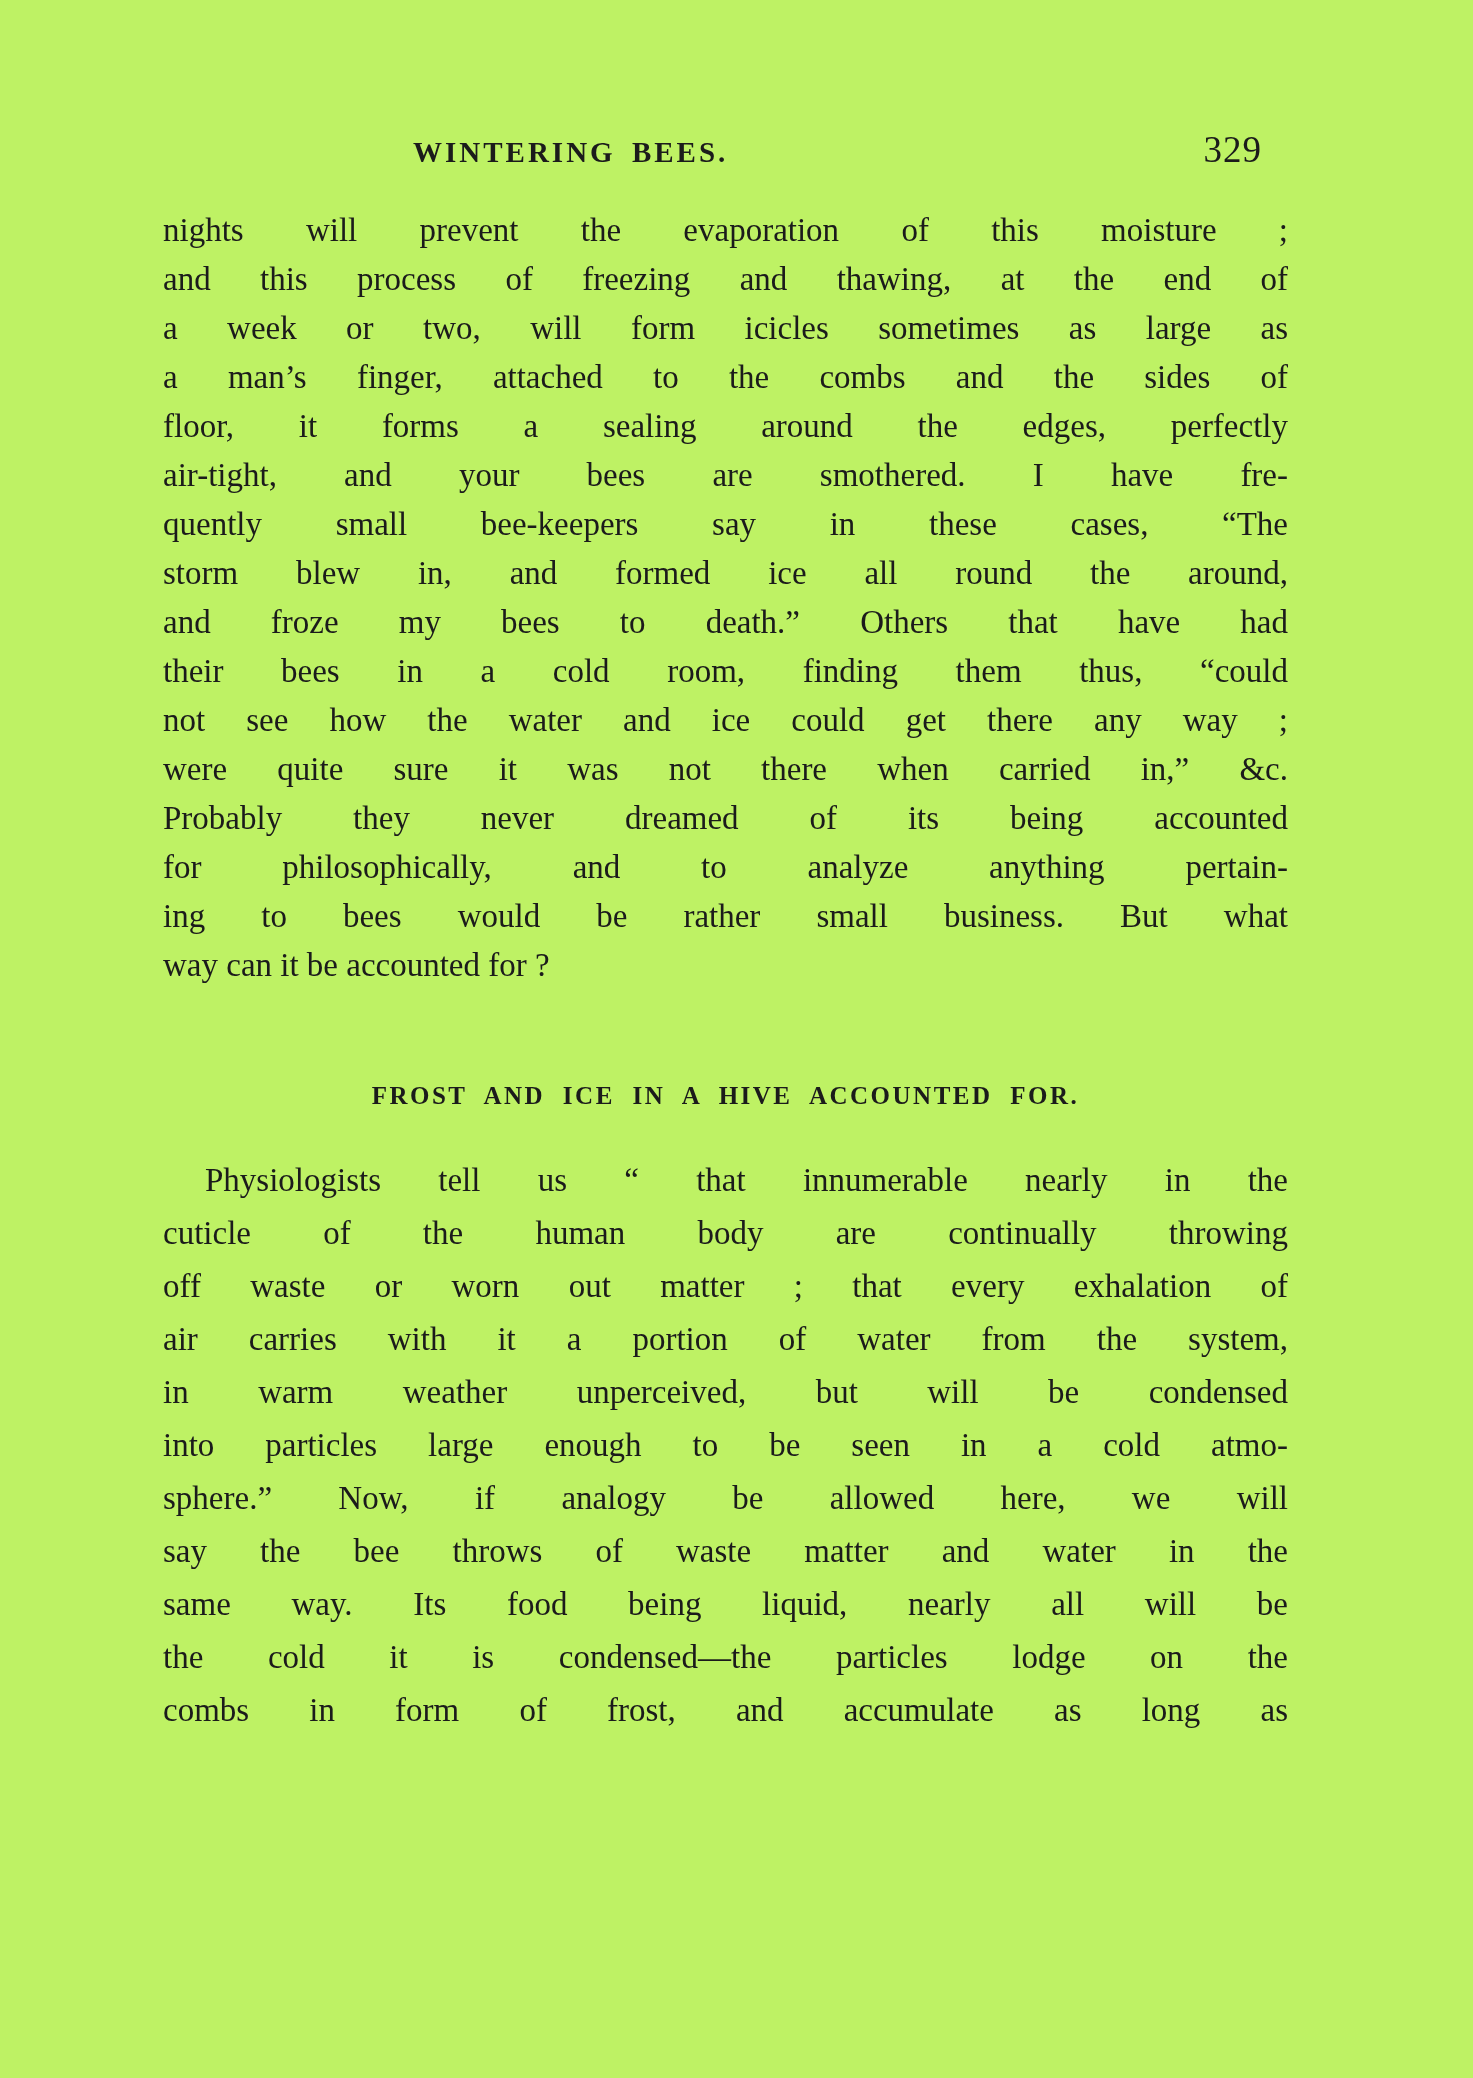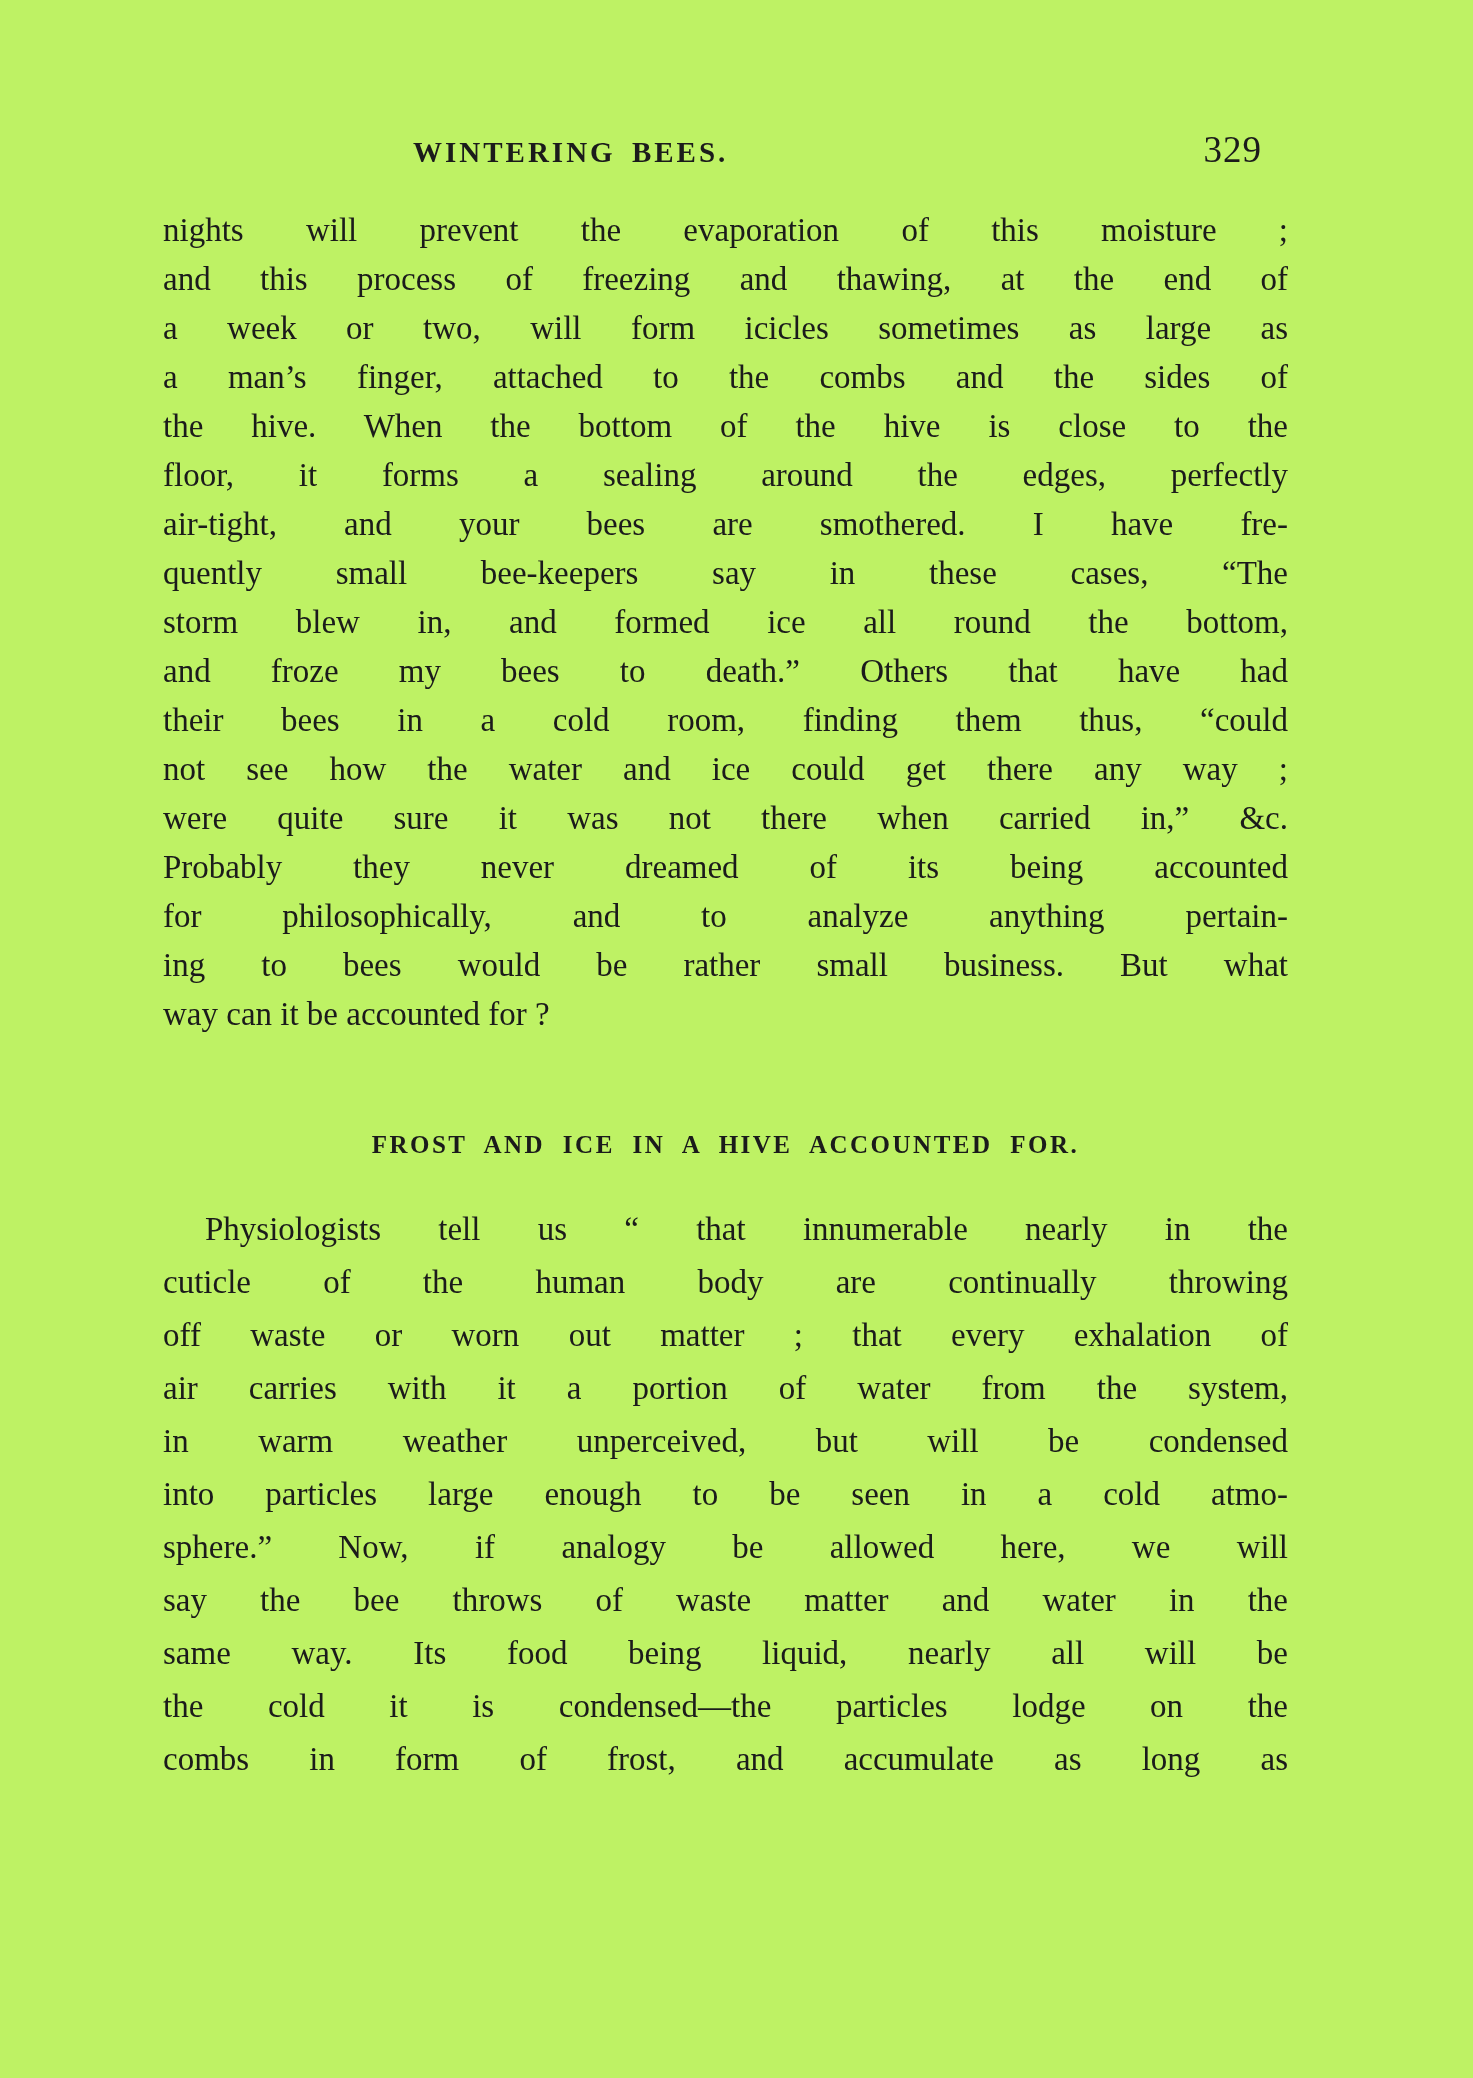--- a/index.html
+++ b/index.html
@@ -88,25 +88,24 @@
     <div class="running-header">
       <span class="running-title">WINTERING BEES.</span>
       <span class="page-number">329</span>
     </div>
 
     <div class="paragraph para-1">
         <div class="line">nights will prevent the evaporation of this moisture ;</div>
         <div class="line">and this process of freezing and thawing, at the end of</div>
         <div class="line">a week or two, will form icicles sometimes as large as</div>
         <div class="line">a man’s finger, attached to the combs and the sides of</div>
-        <div class="line">the hive. When the bottom of the hive is close to the</div>
         <div class="line">floor, it forms a sealing around the edges, perfectly</div>
         <div class="line">air-tight, and your bees are smothered. I have fre-</div>
         <div class="line">quently small bee-keepers say in these cases, “The</div>
-        <div class="line">storm blew in, and formed ice all round the bottom,</div>
+        <div class="line">storm blew in, and formed ice all round the around,</div>
         <div class="line">and froze my bees to death.” Others that have had</div>
         <div class="line">their bees in a cold room, finding them thus, “could</div>
         <div class="line">not see how the water and ice could get there any way ;</div>
         <div class="line">were quite sure it was not there when carried in,” &amp;c.</div>
         <div class="line">Probably they never dreamed of its being accounted</div>
         <div class="line">for philosophically, and to analyze anything pertain-</div>
         <div class="line">ing to bees would be rather small business. But what</div>
         <div class="line">way can it be accounted for ?</div>
       </div>
 

